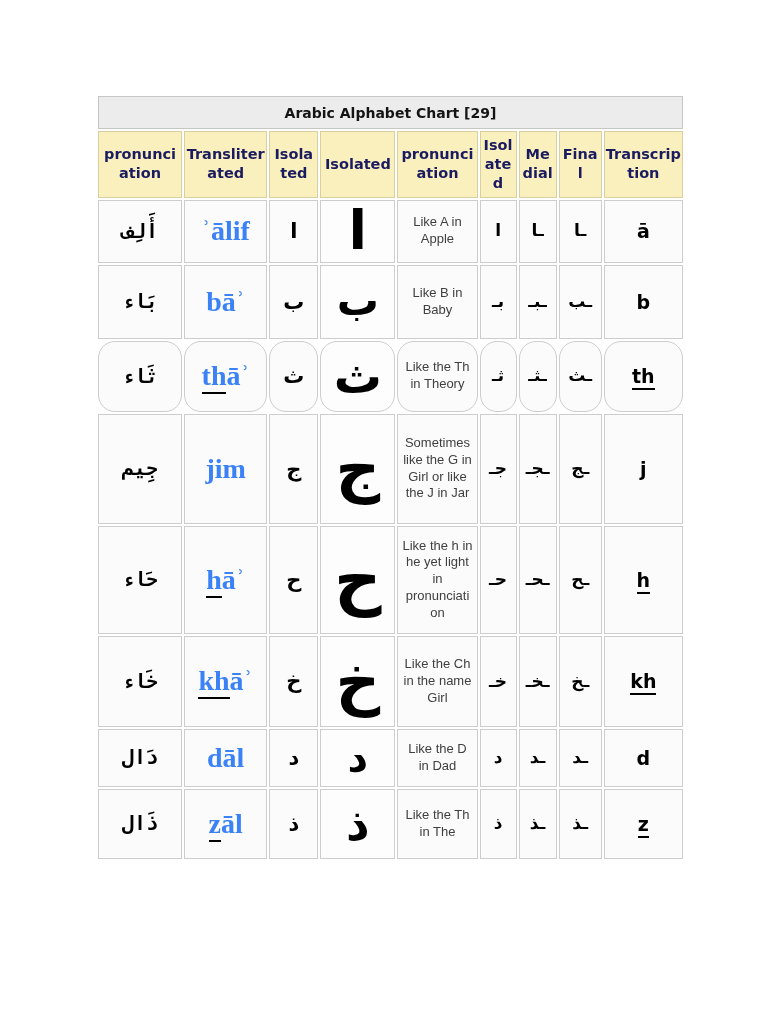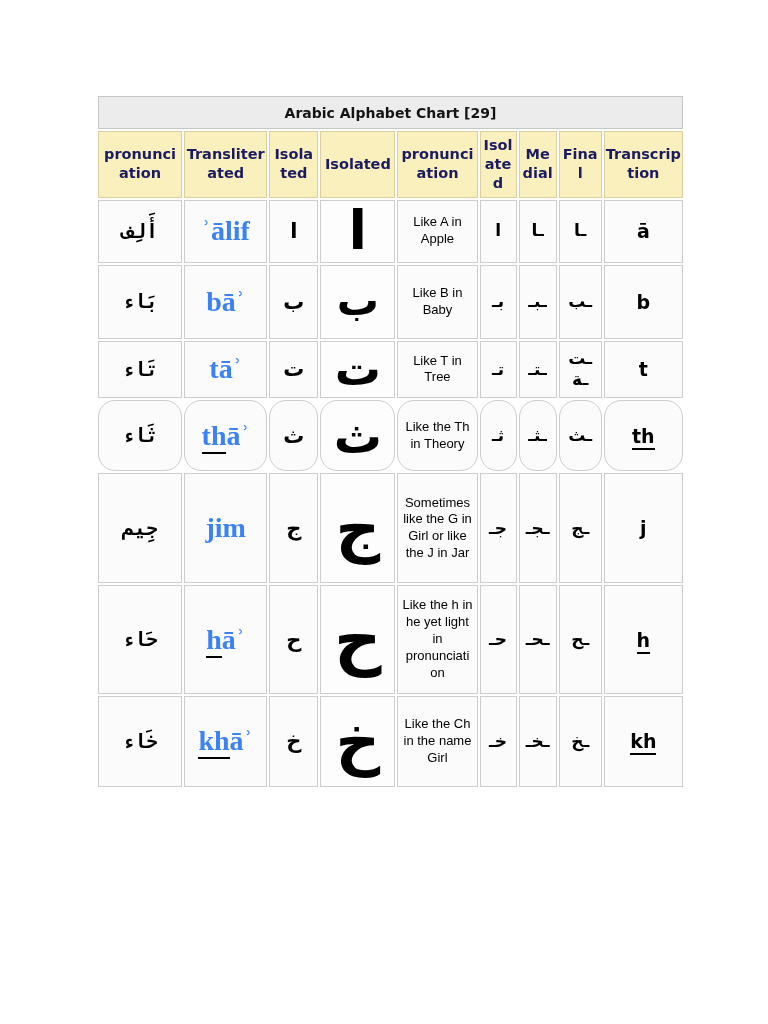--- a/index.html
+++ b/index.html
@@ -83,21 +83,21 @@
   .big-glyph {
     font-family: "DejaVu Sans", sans-serif;
     color: #000;
     line-height: 1.05;
     display: inline-block;
     font-weight: bold;
   }
   td.pron {
     font-family: "Liberation Sans", sans-serif;
     font-size: 13px;
-    color: #000000;
+    color: #404040;
     line-height: 1.3;
     padding: 11px 4px;
     word-wrap: break-word;
   }
   td.form {
     font-family: "DejaVu Sans", sans-serif;
     direction: rtl;
     font-size: 17px;
     font-weight: bold;
     color: #000;
@@ -182,31 +182,20 @@
           <td class="ar-name">بَاء</td>
           <td class="translit"><span>bāʾ</span></td>
           <td class="iso-small">ب</td>
           <td class="iso-big"><span class="big-glyph">ب</span></td>
           <td class="pron">Like B in Baby</td>
           <td class="form">بـ</td>
           <td class="form">ـبـ</td>
           <td class="form">ـب</td>
           <td class="transcr"><span>b</span></td>
         </tr>
-        <tr class="row-ta">
-          <td class="ar-name">تَاء</td>
-          <td class="translit"><span>tāʾ</span></td>
-          <td class="iso-small">ت</td>
-          <td class="iso-big"><span class="big-glyph">ت</span></td>
-          <td class="pron">Like T in Tree</td>
-          <td class="form">تـ</td>
-          <td class="form">ـتـ</td>
-          <td class="form">ـت<br>ـة</td>
-          <td class="transcr"><span>t</span></td>
-        </tr>
         <tr class="row-tha">
           <td class="ar-name">ثَاء</td>
           <td class="translit"><span class="u">th</span><span>āʾ</span></td>
           <td class="iso-small">ث</td>
           <td class="iso-big"><span class="big-glyph">ث</span></td>
           <td class="pron">Like the Th in Theory</td>
           <td class="form">ثـ</td>
           <td class="form">ـثـ</td>
           <td class="form">ـث</td>
           <td class="transcr"><span class="u">th</span></td>
@@ -237,15 +226,37 @@
           <td class="ar-name">خَاء</td>
           <td class="translit"><span class="u">kh</span><span>āʾ</span></td>
           <td class="iso-small">خ</td>
           <td class="iso-big"><span class="big-glyph">خ</span></td>
           <td class="pron">Like the Ch in the name Girl</td>
           <td class="form">خـ</td>
           <td class="form">ـخـ</td>
           <td class="form">ـخ</td>
           <td class="transcr"><span class="u">kh</span></td>
         </tr>
+        <tr class="row-dal">
+          <td class="ar-name">دَال</td>
+          <td class="translit"><span>dāl</span></td>
+          <td class="iso-small">د</td>
+          <td class="iso-big"><span class="big-glyph">د</span></td>
+          <td class="pron">Like the D in Dad</td>
+          <td class="form">د</td>
+          <td class="form">ـد</td>
+          <td class="form">ـد</td>
+          <td class="transcr"><span>d</span></td>
+        </tr>
+        <tr class="row-zal">
+          <td class="ar-name">ذَال</td>
+          <td class="translit"><span class="u">z</span><span>āl</span></td>
+          <td class="iso-small">ذ</td>
+          <td class="iso-big"><span class="big-glyph">ذ</span></td>
+          <td class="pron">Like the Th in The</td>
+          <td class="form">ذ</td>
+          <td class="form">ـذ</td>
+          <td class="form">ـذ</td>
+          <td class="transcr"><span class="u">z</span></td>
+        </tr>
       </tbody>
   </table>
 </div>
 
 </body></html>

